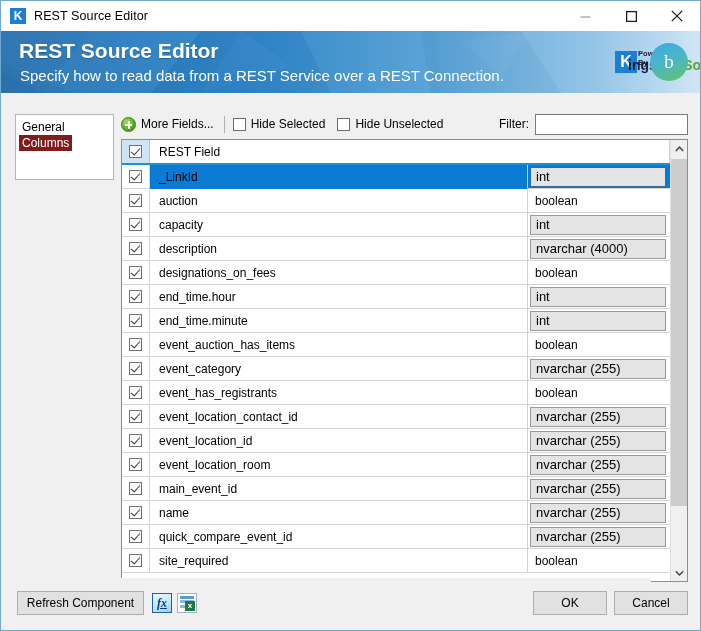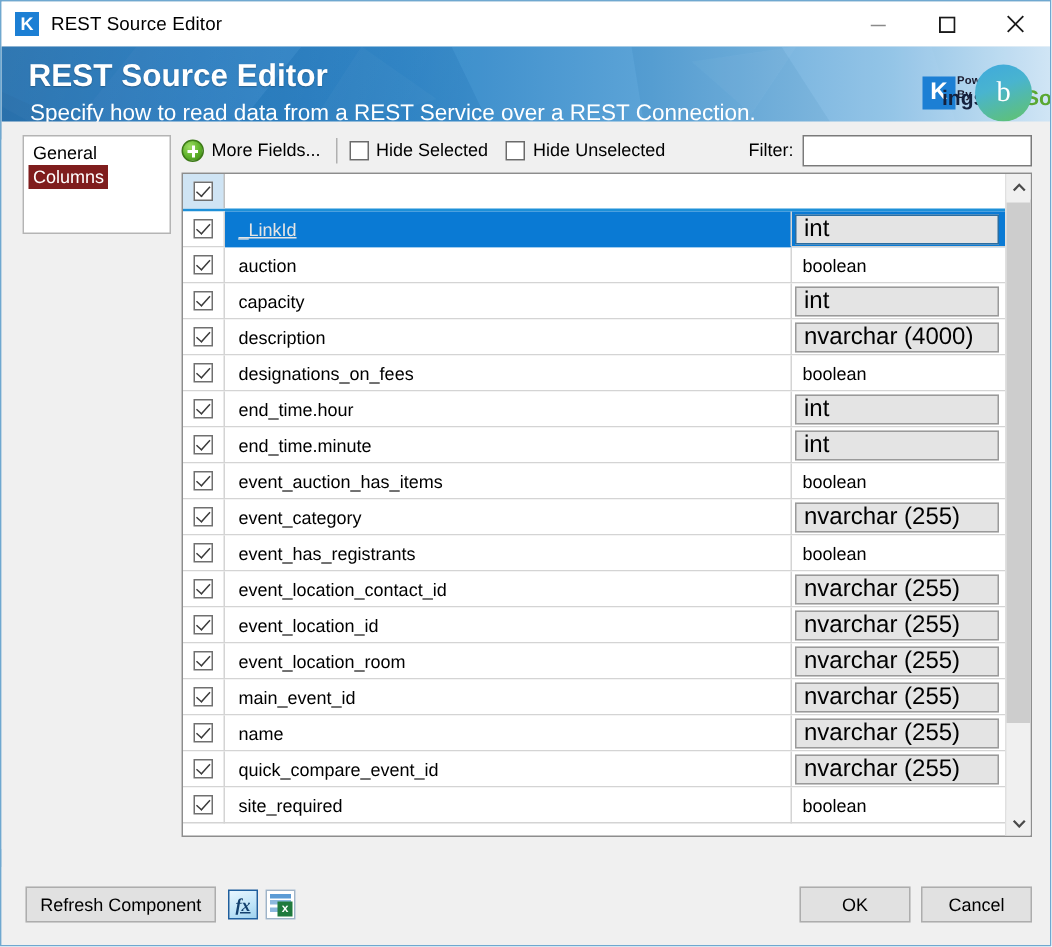--- a/index.html
+++ b/index.html
@@ -100,21 +100,21 @@
     position: absolute; right: 12px; top: 12px;
     width: 38px; height: 38px; border-radius: 50%;
     background: linear-gradient(160deg,#3fa9dd 0%,#49b4cf 40%,#62c36a 100%);
     color: #ffffff; font-size: 19px;
     display: flex; align-items: center; justify-content: center;
     font-family: "Liberation Serif", serif;
   }
 
   
   .body {
-    position: absolute; top: 80px; left: 0;
+    position: absolute; top: 104px; left: 0;
     width: 699px; height: 485px;
     background: #f0f0f0;
   }
 
   
   .navlist {
     position: absolute; left: 14px; top: 9px;
     width: 99px; height: 66px;
     background: #ffffff;
     border: 1px solid #b4b4b4;
@@ -217,25 +217,25 @@
 
   
   .cell-type.combo { padding-left: 0; }
   .combo-box {
     margin: 1px 2px 1px 2px;
     width: 136px; height: 20px;
     background: #e4e4e4;
     border: 1px solid #9a9a9a;
     display: flex; align-items: center;
     padding-left: 5px;
-    font-size: 16px; color: #000;
-  }
-
-  
-  .row.selected .cell-name { background: #0a7ad4; color: #e5e5e5; border-bottom-color:#0a7ad4;text-decoration:underline; }
+    font-size: 13px; color: #000;
+  }
+
+  
+  .row.selected .cell-name { background: #0a7ad4; color: #000000; border-bottom-color:#0a7ad4; }
   .row.selected .cell-cb { background: #ffffff; }
   .row.selected .cell-type { background: #0a7ad4; }
   .row.selected .combo-box { border: 1px solid #2b6da0; background: #e4e4e4; color:#000; }
 
   .gcb {
     width: 13px; height: 13px;
     border: 1px solid #707070; background: #ffffff;
     position: relative;
   }
   .gcb.checked::after {
@@ -389,20 +389,21 @@
       <input class="filter-input" type="text" placeholder="" style="">
     </div>
 
     <div class="grid">
       <div class="grid-inner">
 
         <div class="row header">
           <div class="cell-cb">
             <span class="gcb checked"></span>
           </div>
+          <div class="cell-name">REST Field</div>
         </div>
 
         <div id="rows-host">
             <div class="row selected">
               <div class="cell-cb">
                 <span class="gcb checked"></span>
               </div>
               <div class="cell-name">_LinkId</div>
               <div class="cell-type combo">
                 <div class="combo-box">int</div>

